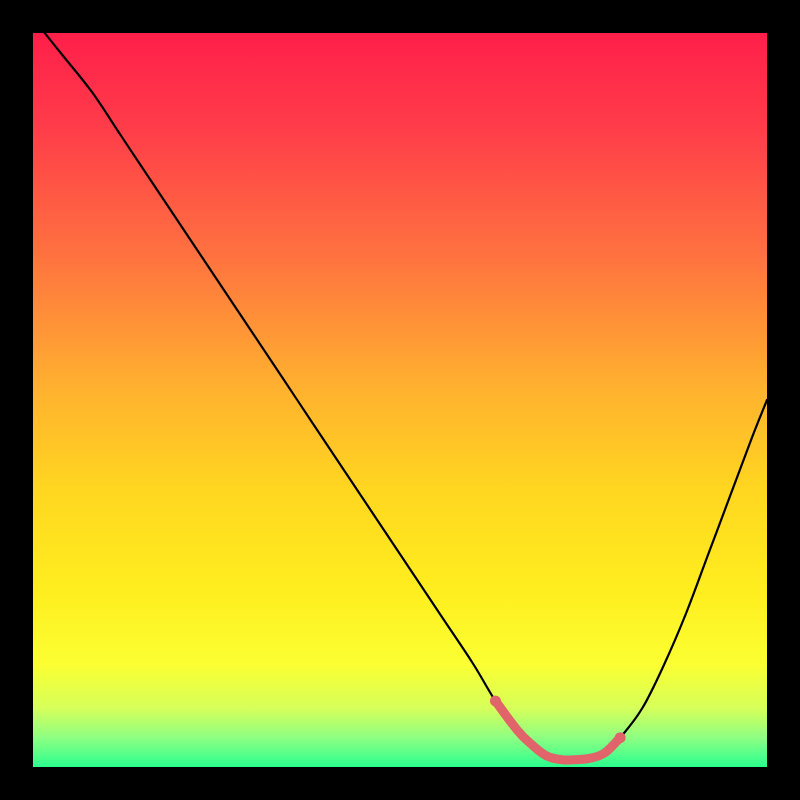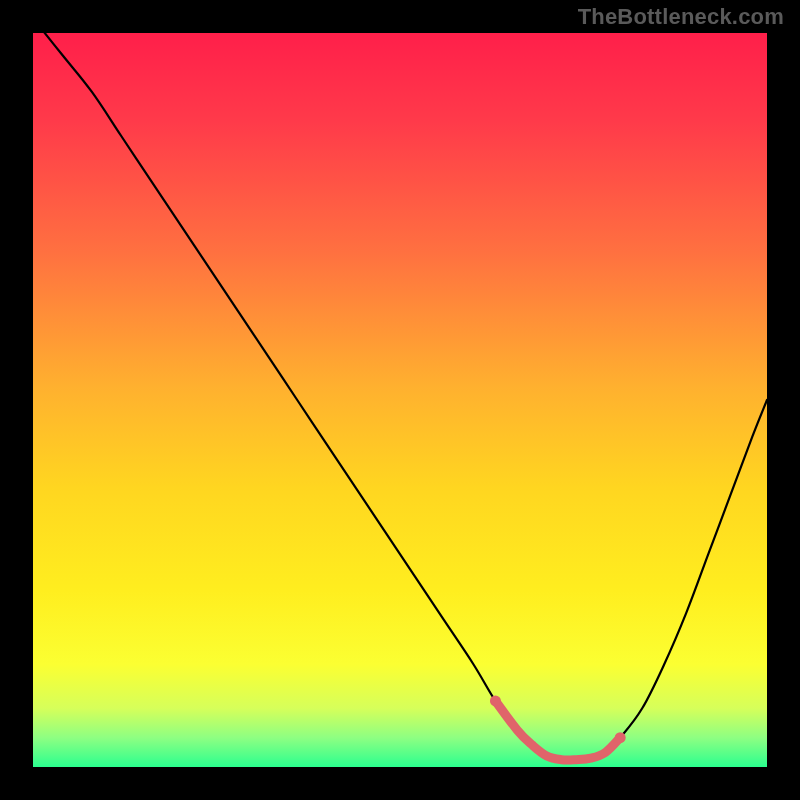--- a/index.html
+++ b/index.html
@@ -49,21 +49,20 @@
     stroke-linecap: round;
     stroke-linejoin: round;
   }
   .marker-dot {
     fill: #e0646a;
   }
 </style>
 </head>
 <body>
 <div class="stage">
-  <div class="watermark">TheBottleneck.com</div>
 
   <div class="plot-area">
     <svg class="plot-svg" viewBox="0 0 734 734" preserveAspectRatio="none">
       <defs>
         <linearGradient id="bgGrad" x1="0" y1="0" x2="0" y2="1">
           <stop offset="0%" stop-color="#ff1f4a"></stop>
           <stop offset="12%" stop-color="#ff3a4a"></stop>
           <stop offset="30%" stop-color="#ff7140"></stop>
           <stop offset="48%" stop-color="#ffb02f"></stop>
           <stop offset="62%" stop-color="#ffd620"></stop>

